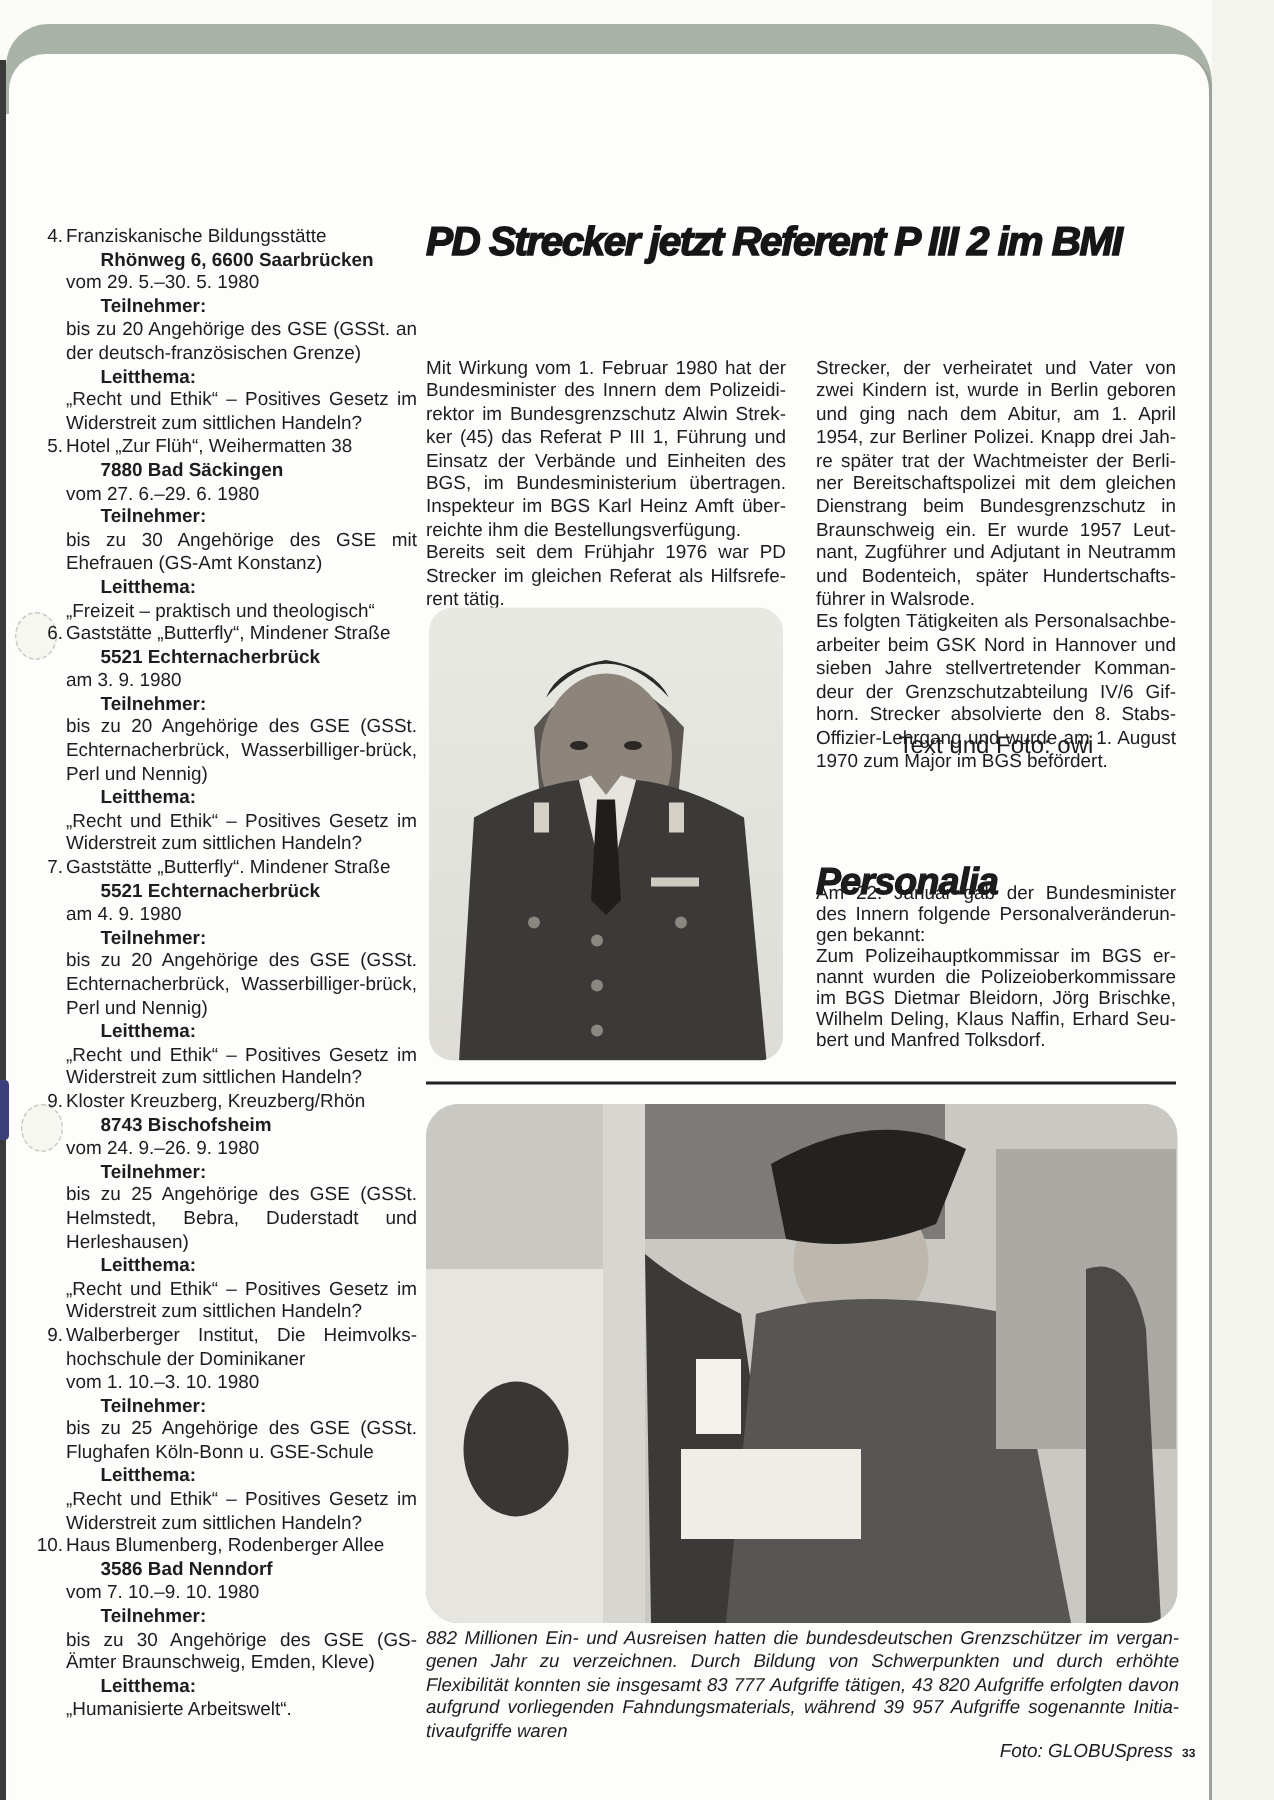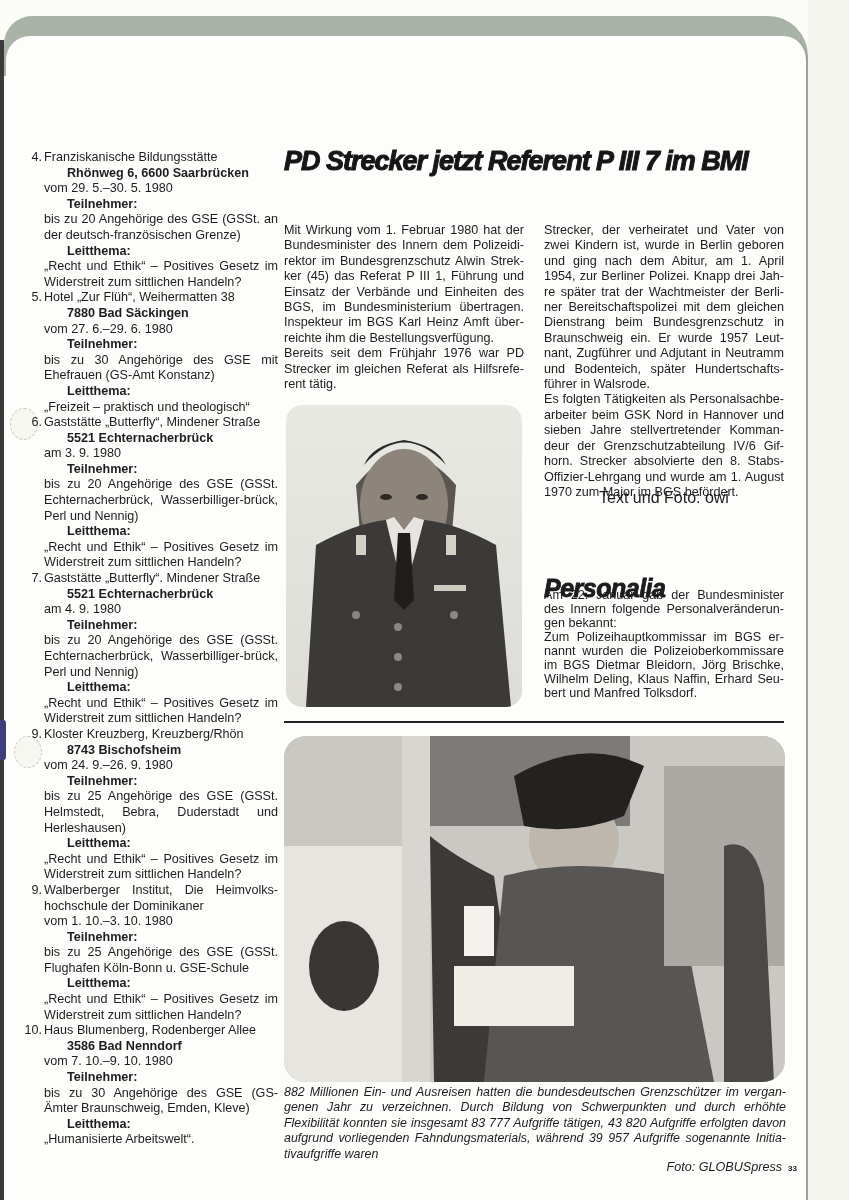--- a/index.html
+++ b/index.html
@@ -53,20 +53,21 @@
     font-family: "Liberation Sans", sans-serif;
     font-weight: bold; font-style: italic;
     font-size: 27px; line-height: 30px; letter-spacing: -1px;
     color: #161616;
     -webkit-text-stroke: 1px #161616;
   }
 
   .article-col {
     position: absolute; font-size: 12.6px; line-height: 15.4px;
     text-align: justify;
+    margin-top: 15px;
   }
   .art-left { left: 284px; top: 223px; width: 240px; }
   .art-right { left: 544px; top: 223px; width: 240px; }
   .credit-owi { position: absolute; left: 544px; top: 489px; width: 240px; text-align: center; font-size: 16px; }
 
   .personalia-title {
     position: absolute; left: 544px; top: 558px;
     font-weight: bold; font-style: italic; font-size: 25px;
     -webkit-text-stroke: 0.8px #161616; letter-spacing: -0.5px; margin-top: 16px;
   }
@@ -180,21 +181,21 @@
       <div class="justify">Haus Blumenberg, Rodenberger Allee</div>
       <div class="justify"><span class="b">3586 Bad Nenndorf</span></div>
       <div>vom 7. 10.–9. 10. 1980</div>
       <div class="b">Teilnehmer:</div>
       <div class="justify">bis zu 30 Angehörige des GSE (GS-Ämter Braunschweig, Emden, Kleve)</div>
       <div class="b">Leitthema:</div>
       <div class="justify">„Humanisierte Arbeitswelt“.</div>
     </div>
   </div>
 
-<div class="headline">PD Strecker jetzt Referent P III 7 im BMI</div>
+<div class="headline">PD Strecker jetzt Referent P III 2 im BMI</div>
 
 <div class="article-col art-left">
   <div>Mit Wirkung vom 1. Februar 1980 hat der Bundesminister des Innern dem Polizeidi-rektor im Bundesgrenzschutz Alwin Strek-ker (45) das Referat P III 1, Führung und Einsatz der Verbände und Einheiten des BGS, im Bundesministerium übertragen. Inspekteur im BGS Karl Heinz Amft über-reichte ihm die Bestellungsverfügung.</div>
   <div>Bereits seit dem Frühjahr 1976 war PD Strecker im gleichen Referat als Hilfsrefe-rent tätig.</div>
 </div>
 <div class="article-col art-right">
   <div>Strecker, der verheiratet und Vater von zwei Kindern ist, wurde in Berlin geboren und ging nach dem Abitur, am 1. April 1954, zur Berliner Polizei. Knapp drei Jah-re später trat der Wachtmeister der Berli-ner Bereitschaftspolizei mit dem gleichen Dienstrang beim Bundesgrenzschutz in Braunschweig ein. Er wurde 1957 Leut-nant, Zugführer und Adjutant in Neutramm und Bodenteich, später Hundertschafts-führer in Walsrode.</div>
   <div>Es folgten Tätigkeiten als Personalsachbe-arbeiter beim GSK Nord in Hannover und sieben Jahre stellvertretender Komman-deur der Grenzschutzabteilung IV/6 Gif-horn. Strecker absolvierte den 8. Stabs-Offizier-Lehrgang und wurde am 1. August 1970 zum Major im BGS befördert.</div>
 </div>
 <div class="credit-owi">Text und Foto: owi</div>

